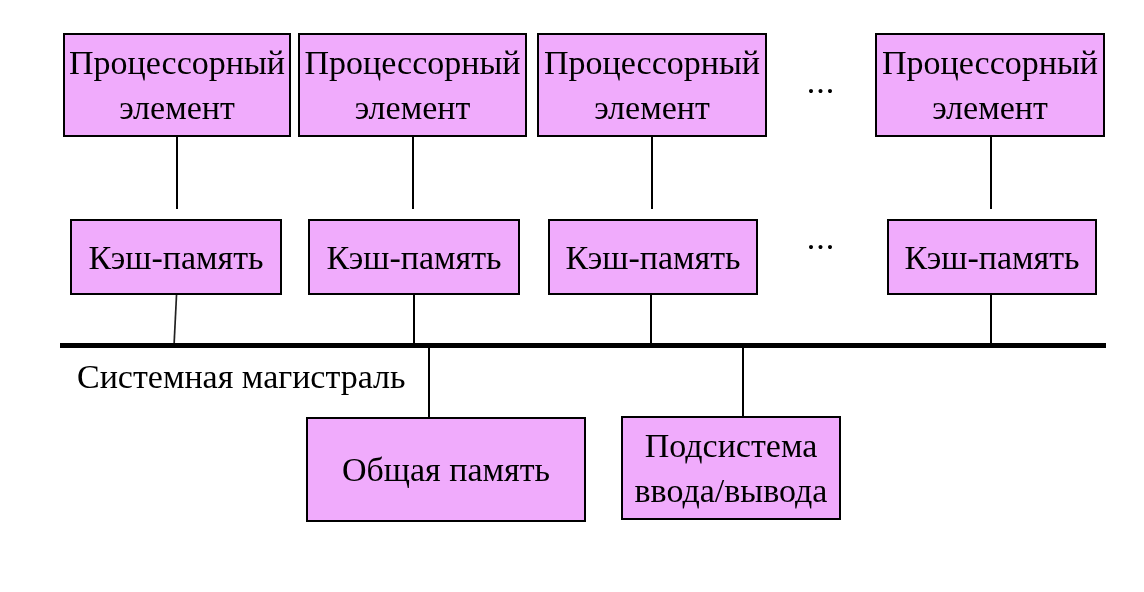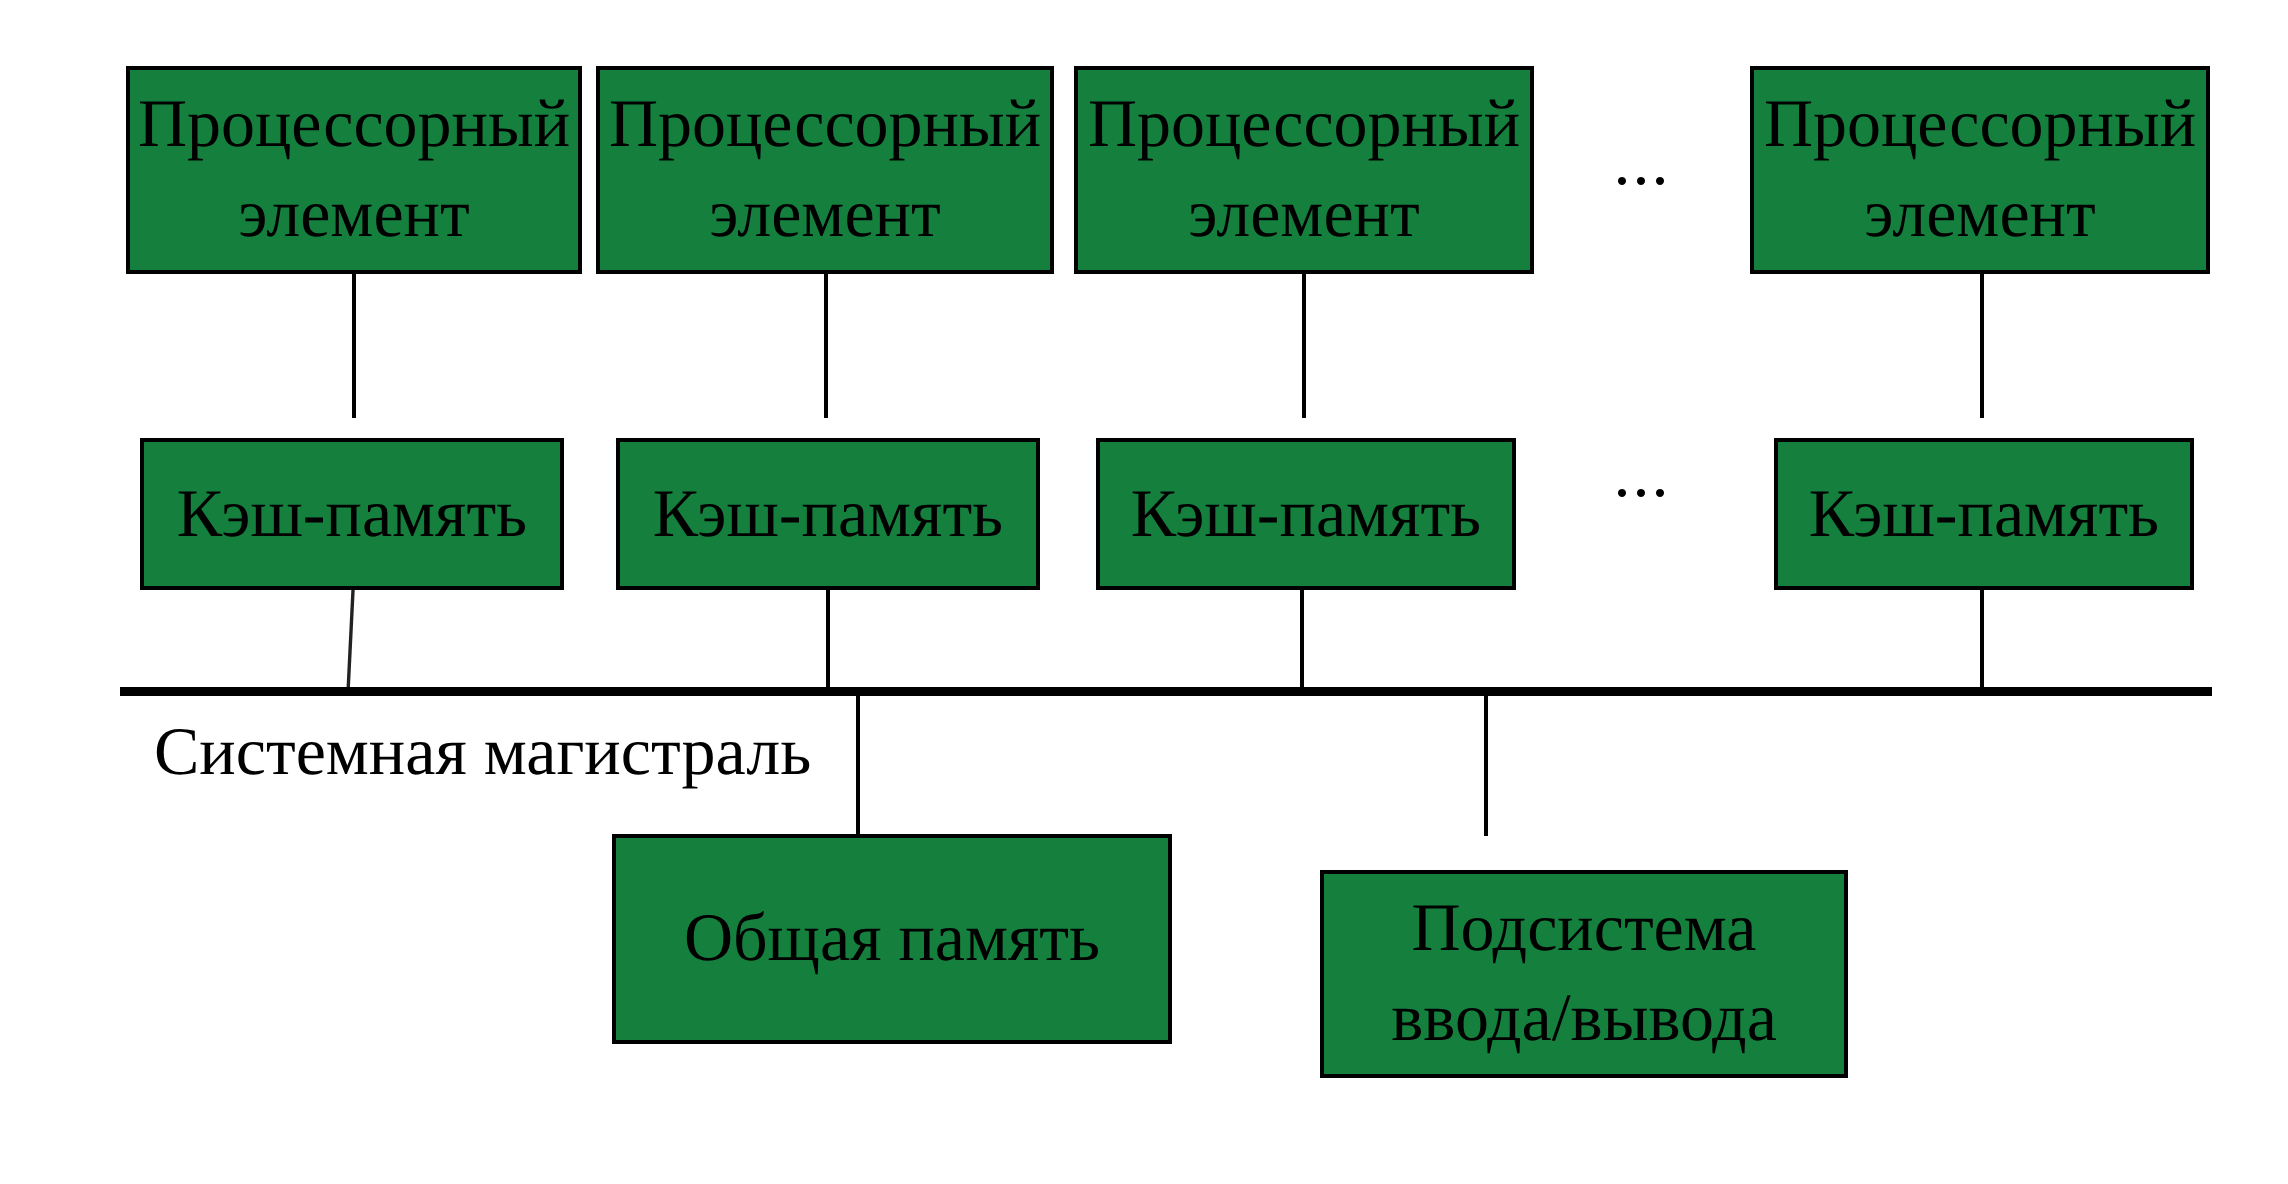--- a/index.html
+++ b/index.html
@@ -18,21 +18,21 @@
   }
   .wires {
     position: absolute;
     left: 0; top: 0;
     width: 1144px;
     height: 592px;
   }
   .box {
     position: absolute;
     border: 2.4px solid #000000;
-    background: #15803d;
+    background: #f0abfc;
     display: flex;
     align-items: center;
     justify-content: center;
     text-align: center;
     font-size: 34px;
     line-height: 45px;
     box-sizing: border-box;
   }
   
   .pe   { top: 33px; height: 104px; }
@@ -41,21 +41,21 @@
   .pe-3 { left: 537px; width: 230px; }
   .pe-4 { left: 875px; width: 230px; }
   
   .cache   { top: 219px; height: 76px; }
   .cache-1 { left: 70px;  width: 212px; }
   .cache-2 { left: 308px; width: 212px; }
   .cache-3 { left: 548px; width: 210px; }
   .cache-4 { left: 887px; width: 210px; }
   
   .shared-memory { left: 306px; top: 417px; width: 280px; height: 105px; }
-  .io-subsystem  { left: 621px; top: 435px; width: 264px; height: 104px; margin-left: 39px; }
+  .io-subsystem  { left: 621px; top: 416px; width: 220px; height: 104px; }
   
   .dots {
     position: absolute;
     left: 786px;
     width: 70px;
     height: 45px;
     display: flex;
     align-items: flex-end;
     justify-content: center;
     font-size: 34px;

